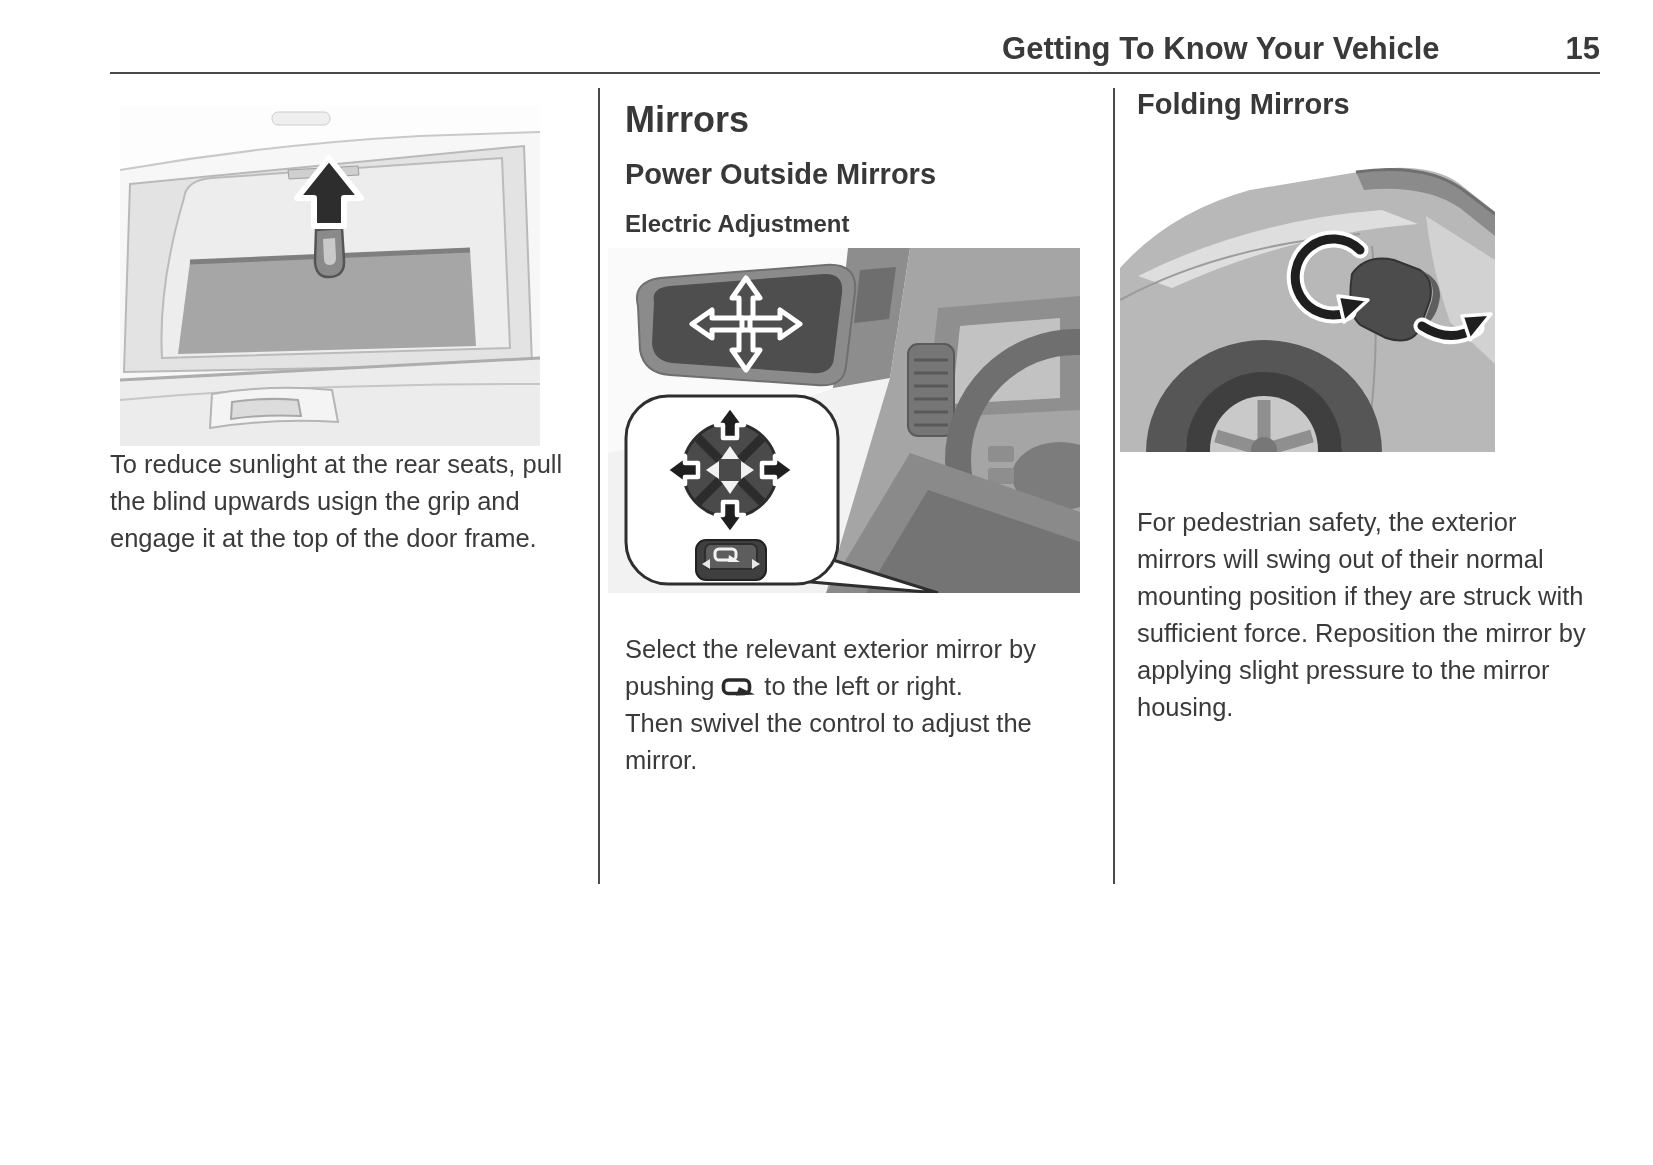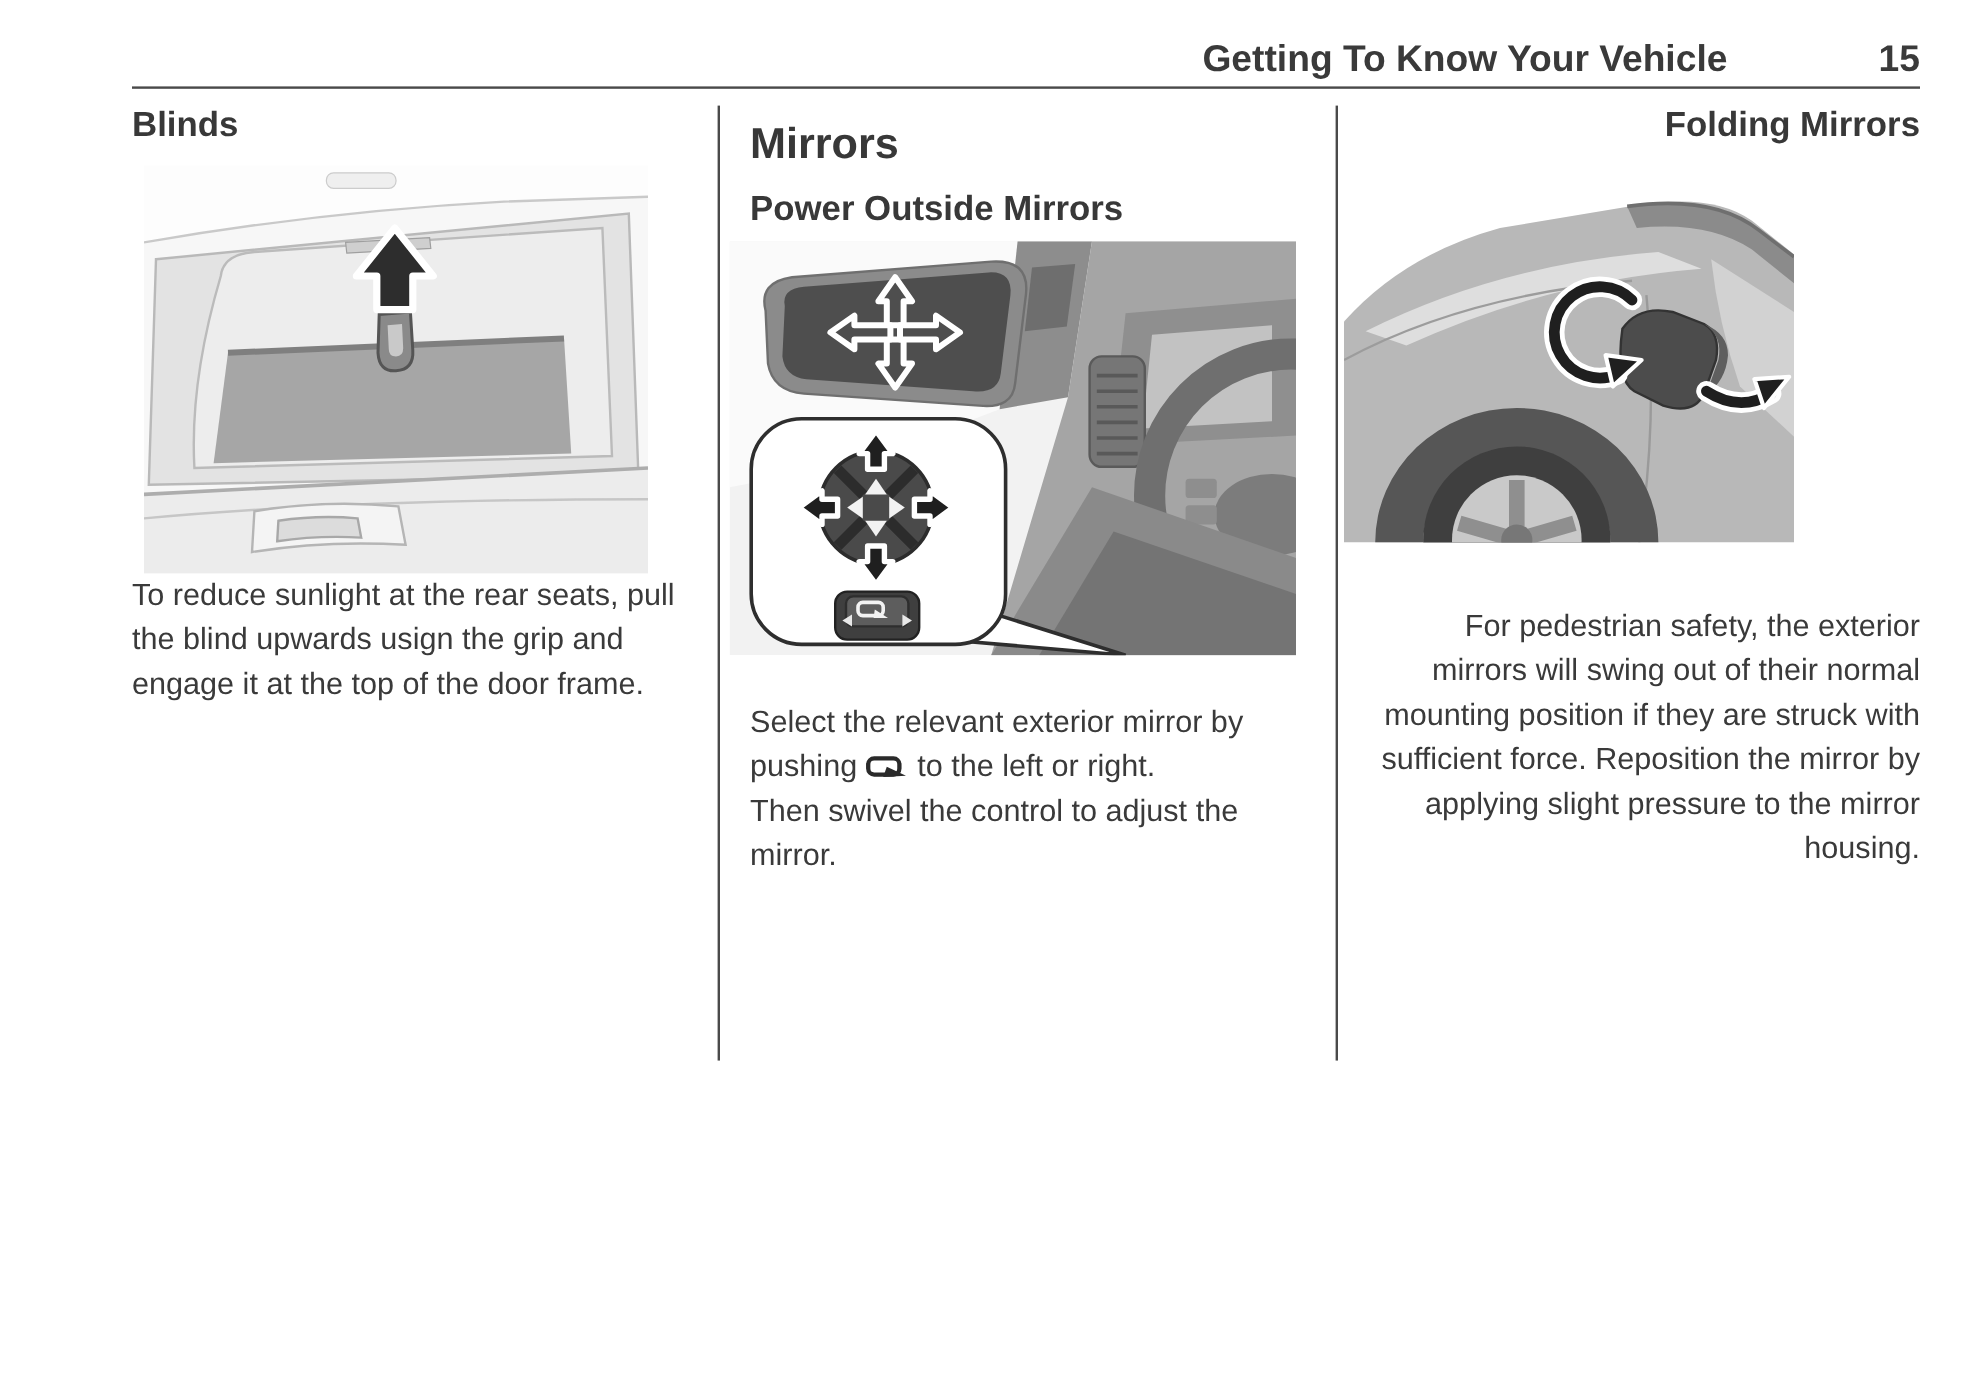--- a/index.html
+++ b/index.html
@@ -17,21 +17,21 @@
   }
   .header .pg{margin-left:126px;}
   
   .vrule{position:absolute;top:88px;width:2px;height:988px;background:#4a4a4a;}
   .v1{left:598px;}
   .v2{left:1113px;}
   
   .col{position:absolute;top:88px;}
   .c1{left:110px;width:458px;}
   .c2{left:625px;width:460px;}
-  .c3{left:1137px;width:463px;text-align:right;}
+  .c3{left:1137px;width:463px;}
   h1,h2,h3{margin:0;color:#383838;font-weight:bold;line-height:1.12;}
   .h-main{font-size:36px;}
   .h-sub{font-size:29px;}
   .h-minor{font-size:24px;}
   .c2 .h-main{margin-top:12px;}
   .c2 .h-sub{margin-top:18px;}
   .c2 .h-minor{margin-top:20px;}
   .fig{display:block;}
   .fig1{margin:18px 0 0 10px;width:420px;height:340px;}
   .fig2{margin:10px 0 0 -17px;width:472px;height:345px;}
@@ -49,21 +49,20 @@
 
   <div class="header">
     <span>Getting To Know Your Vehicle</span>
     <span class="pg">15</span>
   </div>
 
   <div class="vrule v1"></div>
   <div class="vrule v2"></div>
 
   <div class="col c1">
-    <h2 class="h-sub">Blinds</h2>
 
     <svg class="fig fig1" viewBox="0 0 420 340">
       <rect width="420" height="340" fill="#f7f7f7"></rect>
 
       <path d="M0,0 H420 V26 L300,30 Q150,38 0,64 Z" fill="#fdfdfd"></path>
       <path d="M0,64 Q150,38 300,30 L420,26" fill="none" stroke="#c9c9c9" stroke-width="2"></path>
       <rect x="152" y="6" width="58" height="13" rx="6" fill="#efefef" stroke="#cccccc"></rect>
 
       <path d="M10,78 L404,40 L412,258 L4,266 Z" fill="#e3e3e3" stroke="#b9b9b9" stroke-width="2"></path>
 
@@ -86,20 +85,21 @@
       <path d="M92,288 q60,-10 120,-4 l6,32 q-66,-4 -128,6 Z" fill="#f4f4f4" stroke="#b5b5b5" stroke-width="2"></path>
       <path d="M112,296 q34,-5 66,-2 l3,16 q-36,-2 -70,3 Z" fill="#dcdcdc" stroke="#a8a8a8" stroke-width="2"></path>
     </svg>
 
     <p class="body">To reduce sunlight at the rear seats, pull the blind upwards usign the grip and engage it at the top of the door frame.</p>
   </div>
 
   <div class="col c2">
     <h1 class="h-main">Mirrors</h1>
     <h2 class="h-sub">Power Outside Mirrors</h2>
+    <h3 class="h-minor">Electric Adjustment</h3>
 
     <svg class="fig fig2" viewBox="0 0 472 345">
       <rect width="472" height="345" fill="#f2f2f2"></rect>
 
       <path d="M0,0 H240 L225,140 Q110,185 0,205 Z" fill="#fafafa"></path>
 
       <path d="M240,0 L302,0 L282,130 L225,140 Z" fill="#8d8d8d"></path>
       <path d="M252,22 l36,-3 l-7,52 l-35,4 Z" fill="#6e6e6e"></path>
 
       <path d="M302,0 L472,0 L472,345 L218,345 L282,130 Z" fill="#a5a5a5"></path>

